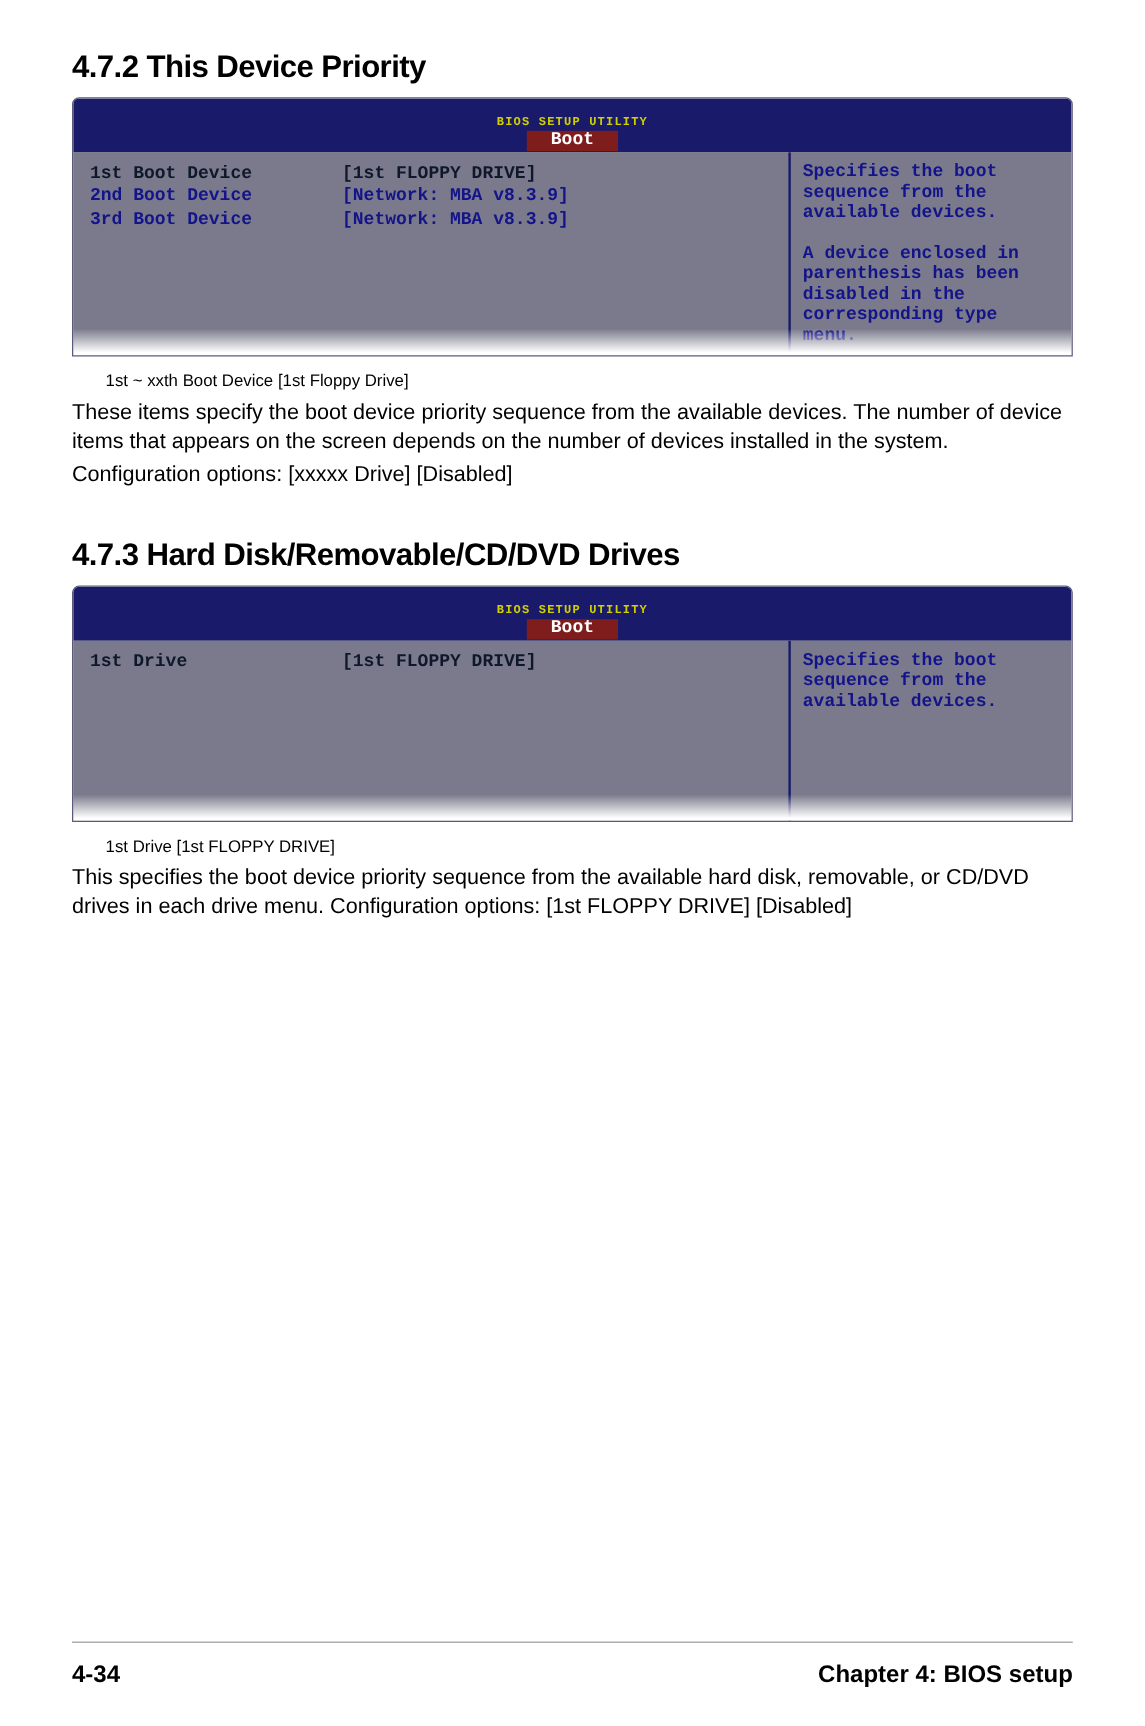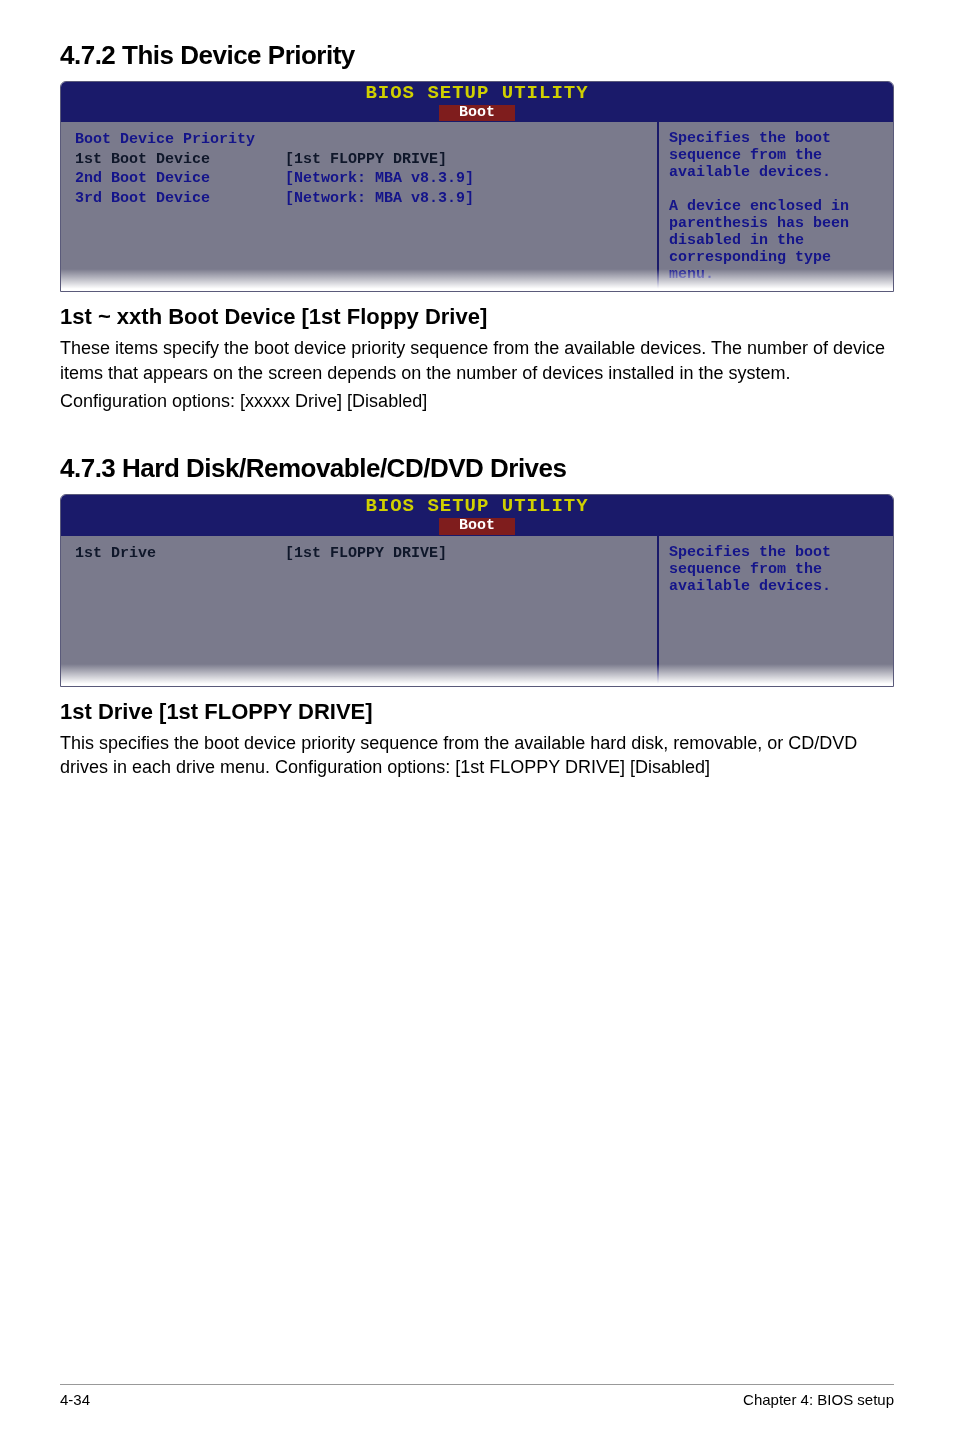--- a/index.html
+++ b/index.html
@@ -16,24 +16,25 @@
     position: relative;
     color: #000;
   }
   .section-heading {
     font-size: 26px;
     font-weight: bold;
     margin-bottom: 10px;
     letter-spacing: -0.5px;
   }
   .sub-heading {
-    font-size: 22px;
-    font-weight: bold;
+    font-size: 14px;
+    font-weight: normal;
     margin-bottom: 6px;
     margin-top: 12px;
+    margin-left: 28px;
   }
   .body-text {
     font-size: 18px;
     line-height: 1.35;
     margin-bottom: 4px;
   }
   .bios-panel {
     border: 1px solid #5a5a7a;
     border-radius: 6px 6px 0 0;
     overflow: hidden;
@@ -43,23 +44,24 @@
   }
   .bios-header {
     background: #1a1a6a;
     text-align: center;
     padding: 1px 0;
     line-height: 1.1;
   }
   .bios-header-title {
     color: #d0d000;
     font-weight: bold;
-    font-size: 19px;
+    font-size: 10px;
     letter-spacing: 1px;
     display: block;
+    margin-top: 14px;
   }
   .bios-header-tab {
     color: #fff;
     background: #7f1d1d;
     display: inline-block;
     padding: 0 20px;
     font-size: 15px;
     font-weight: bold;
   }
   .bios-body {
@@ -108,43 +110,42 @@
     height: 22px;
     background: linear-gradient(to top, #ffffff 10%, rgba(255,255,255,0) 100%);
     pointer-events: none;
   }
   .footer {
     position: absolute;
     bottom: 30px;
     left: 60px;
     right: 60px;
     border-top: 1px solid #999;
-    padding-top: 6px;
+    padding-top: 16px;
     display: flex;
     justify-content: space-between;
-    font-size: 15px;
-    font-weight: normal;
+    font-size: 20px;
+    font-weight: bold;
   }
   .gap {
     height: 36px;
   }
 </style>
 </head>
 <body>
 
 <div class="section-heading">4.7.2   This Device Priority</div>
 
 <div class="bios-panel">
   <div class="bios-header">
     <span class="bios-header-title">BIOS SETUP UTILITY</span>
     <span class="bios-header-tab">Boot</span>
   </div>
   <div class="bios-body">
     <div class="bios-left">
-      <div class="bios-row bios-text-blue">Boot Device Priority</div>
       <div class="bios-row">
         <div class="bios-col-left bios-text-white">1st Boot Device</div>
         <div class="bios-col-right bios-text-white">[1st FLOPPY DRIVE]</div>
       </div>
       <div class="bios-row">
         <div class="bios-col-left bios-text-blue">2nd Boot Device</div>
         <div class="bios-col-right bios-text-blue">[Network: MBA v8.3.9]</div>
       </div>
       <div class="bios-row">
         <div class="bios-col-left bios-text-blue">3rd Boot Device</div>

